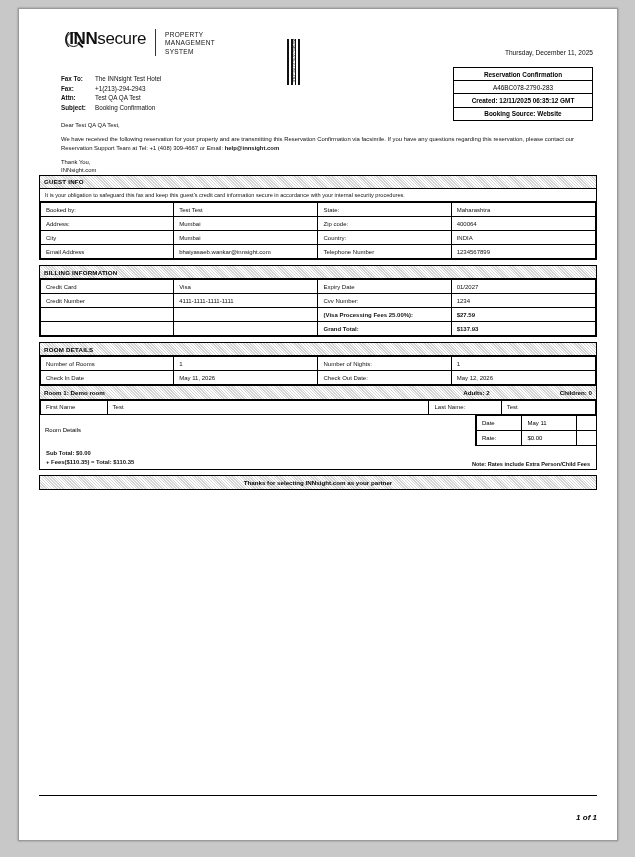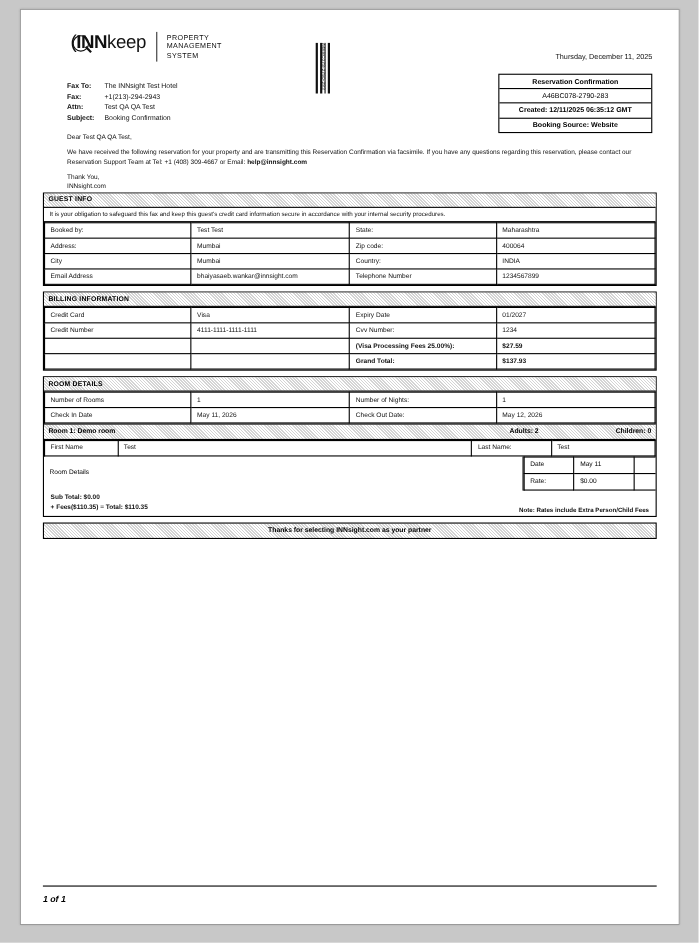--- a/index.html
+++ b/index.html
@@ -123,36 +123,36 @@
   .thanks {
     background-image: repeating-linear-gradient(45deg,#d4d4d4 0 1px,#ffffff 1px 2px);
     border: 1.2px solid #000;
     text-align: center; font-size: 6.2px; font-weight: 700; color: #000;
     padding: 3px; margin-top: 3px;
   }
 
   
   .pg-foot {
     position: absolute; left: 20px; right: 20px; bottom: 18px;
-    border-top: 1.4px solid #000; padding-top: 7px;
-    text-align: left; font-size: 8px; font-style: italic; font-weight: 700; color: #000;
+    border-top: 1.4px solid #000; padding-top: 17px;
+    text-align: right; font-size: 8px; font-style: italic; font-weight: 700; color: #000;
   }
 </style>
 </head>
 <body>
 
 <div class="page">
 
   <div class="hdr">
 
     <div class="logo-block">
       <div class="logo-text-wrap">
         <span class="logo-mark">
           <span class="logo-q"></span>
-          <span class="paren">(</span><span>INN</span><span class="ins">keep</span>
+          <span class="paren">(</span><span>INN</span><span class="ins">secure</span>
         </span>
       </div>
       <div class="logo-tag">
         <div>PROPERTY</div>
         <div>MANAGEMENT</div>
         <div>SYSTEM</div>
       </div>
     </div>
 
     <div class="barcode">

